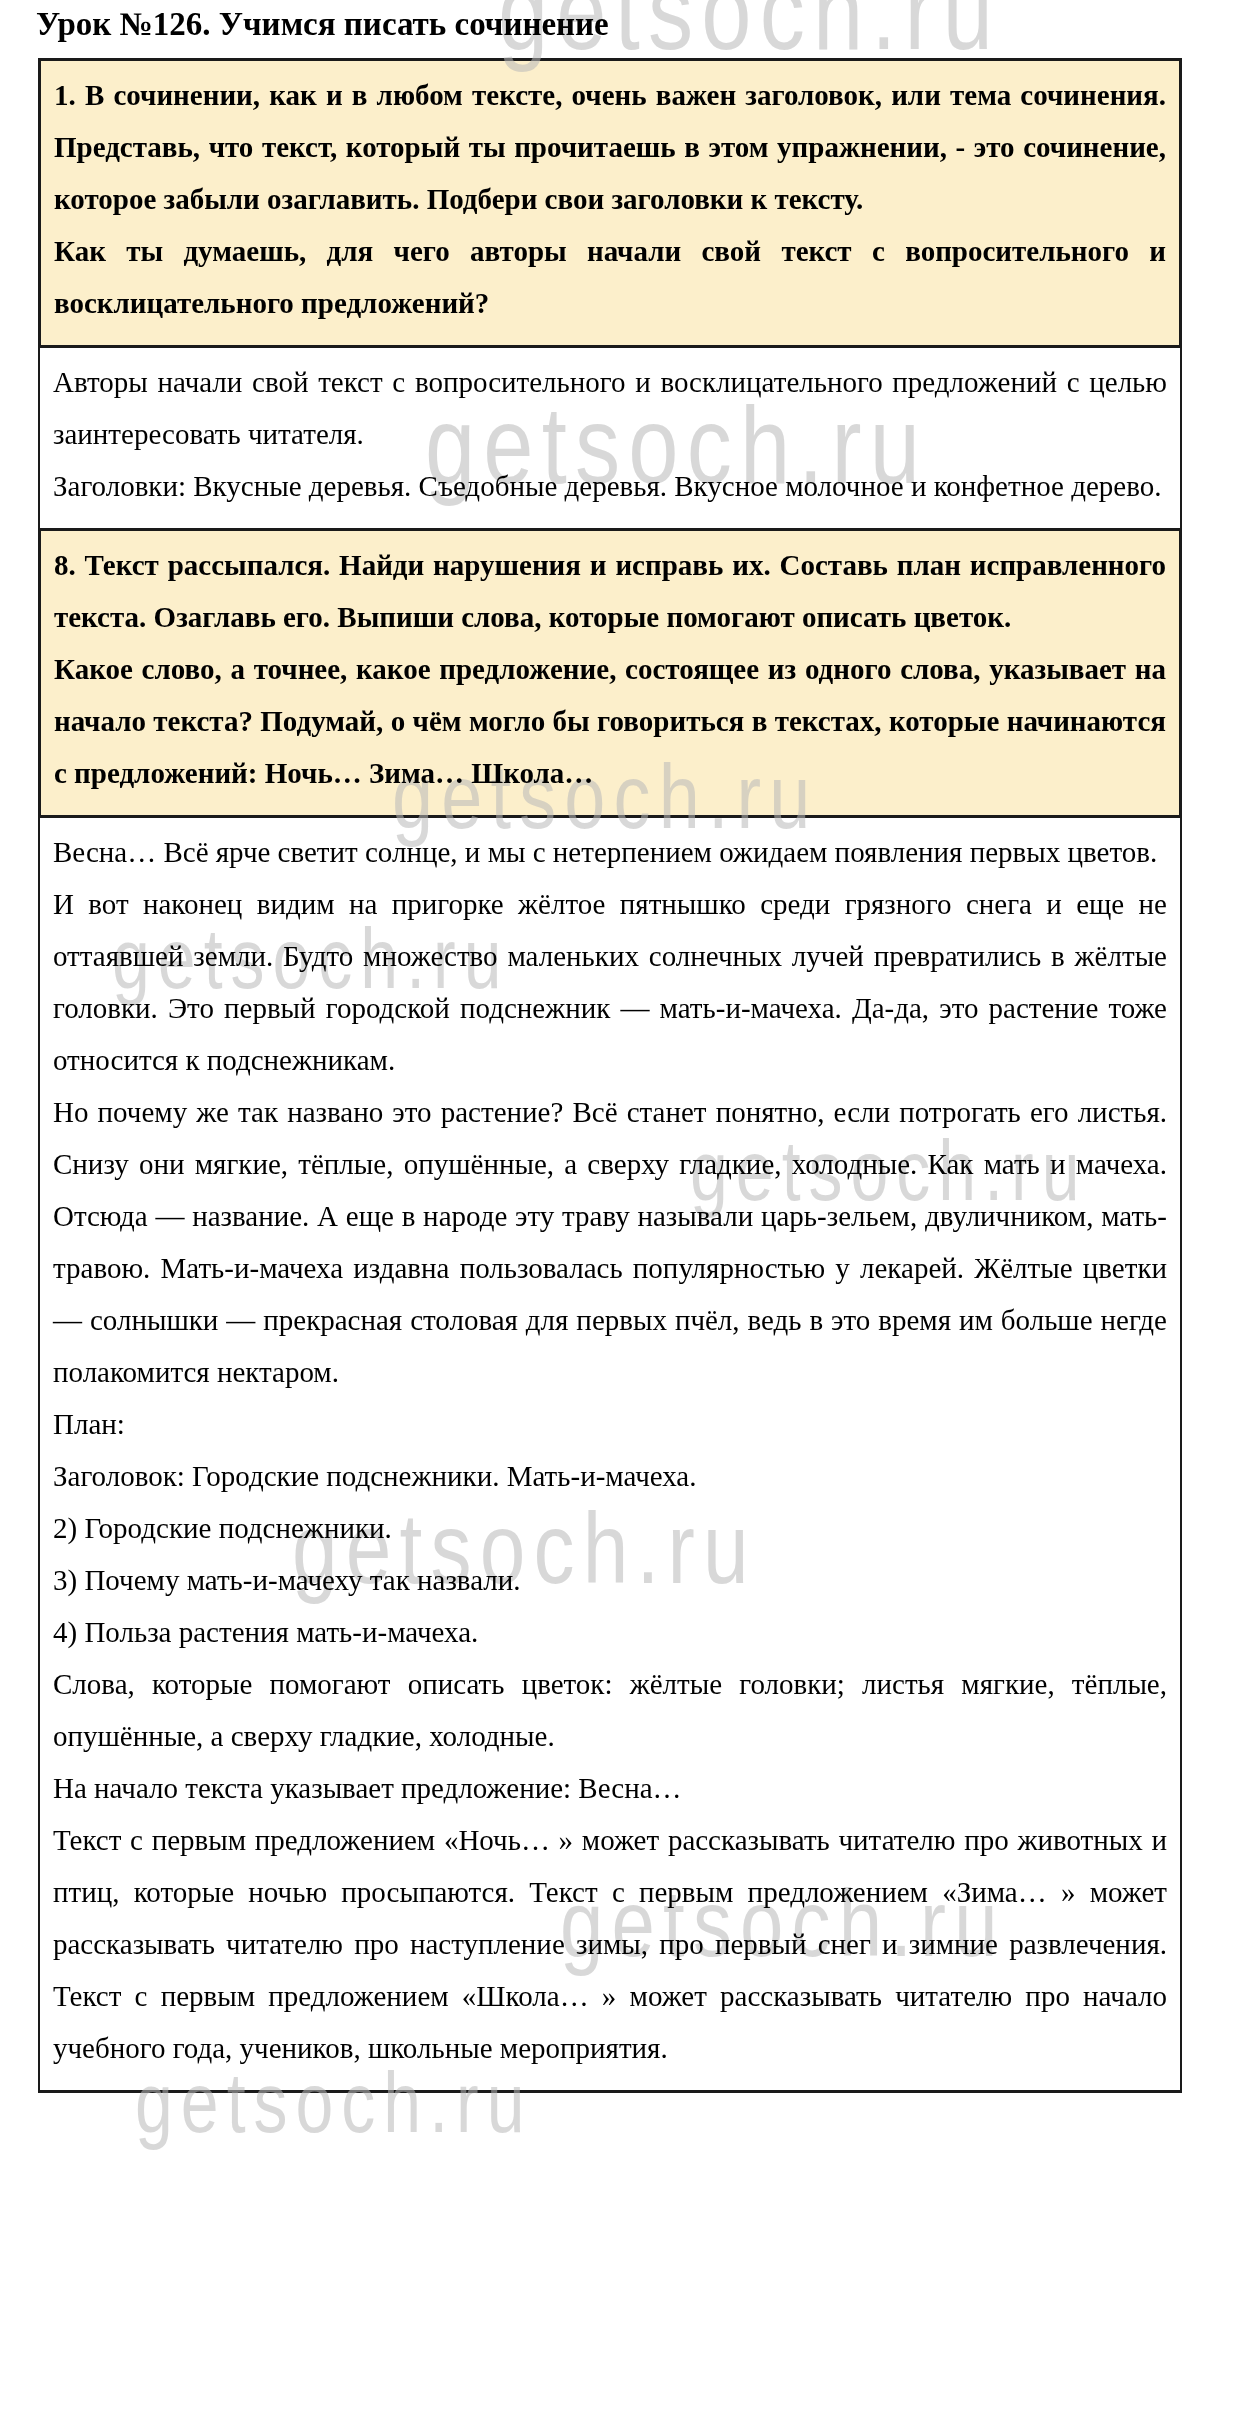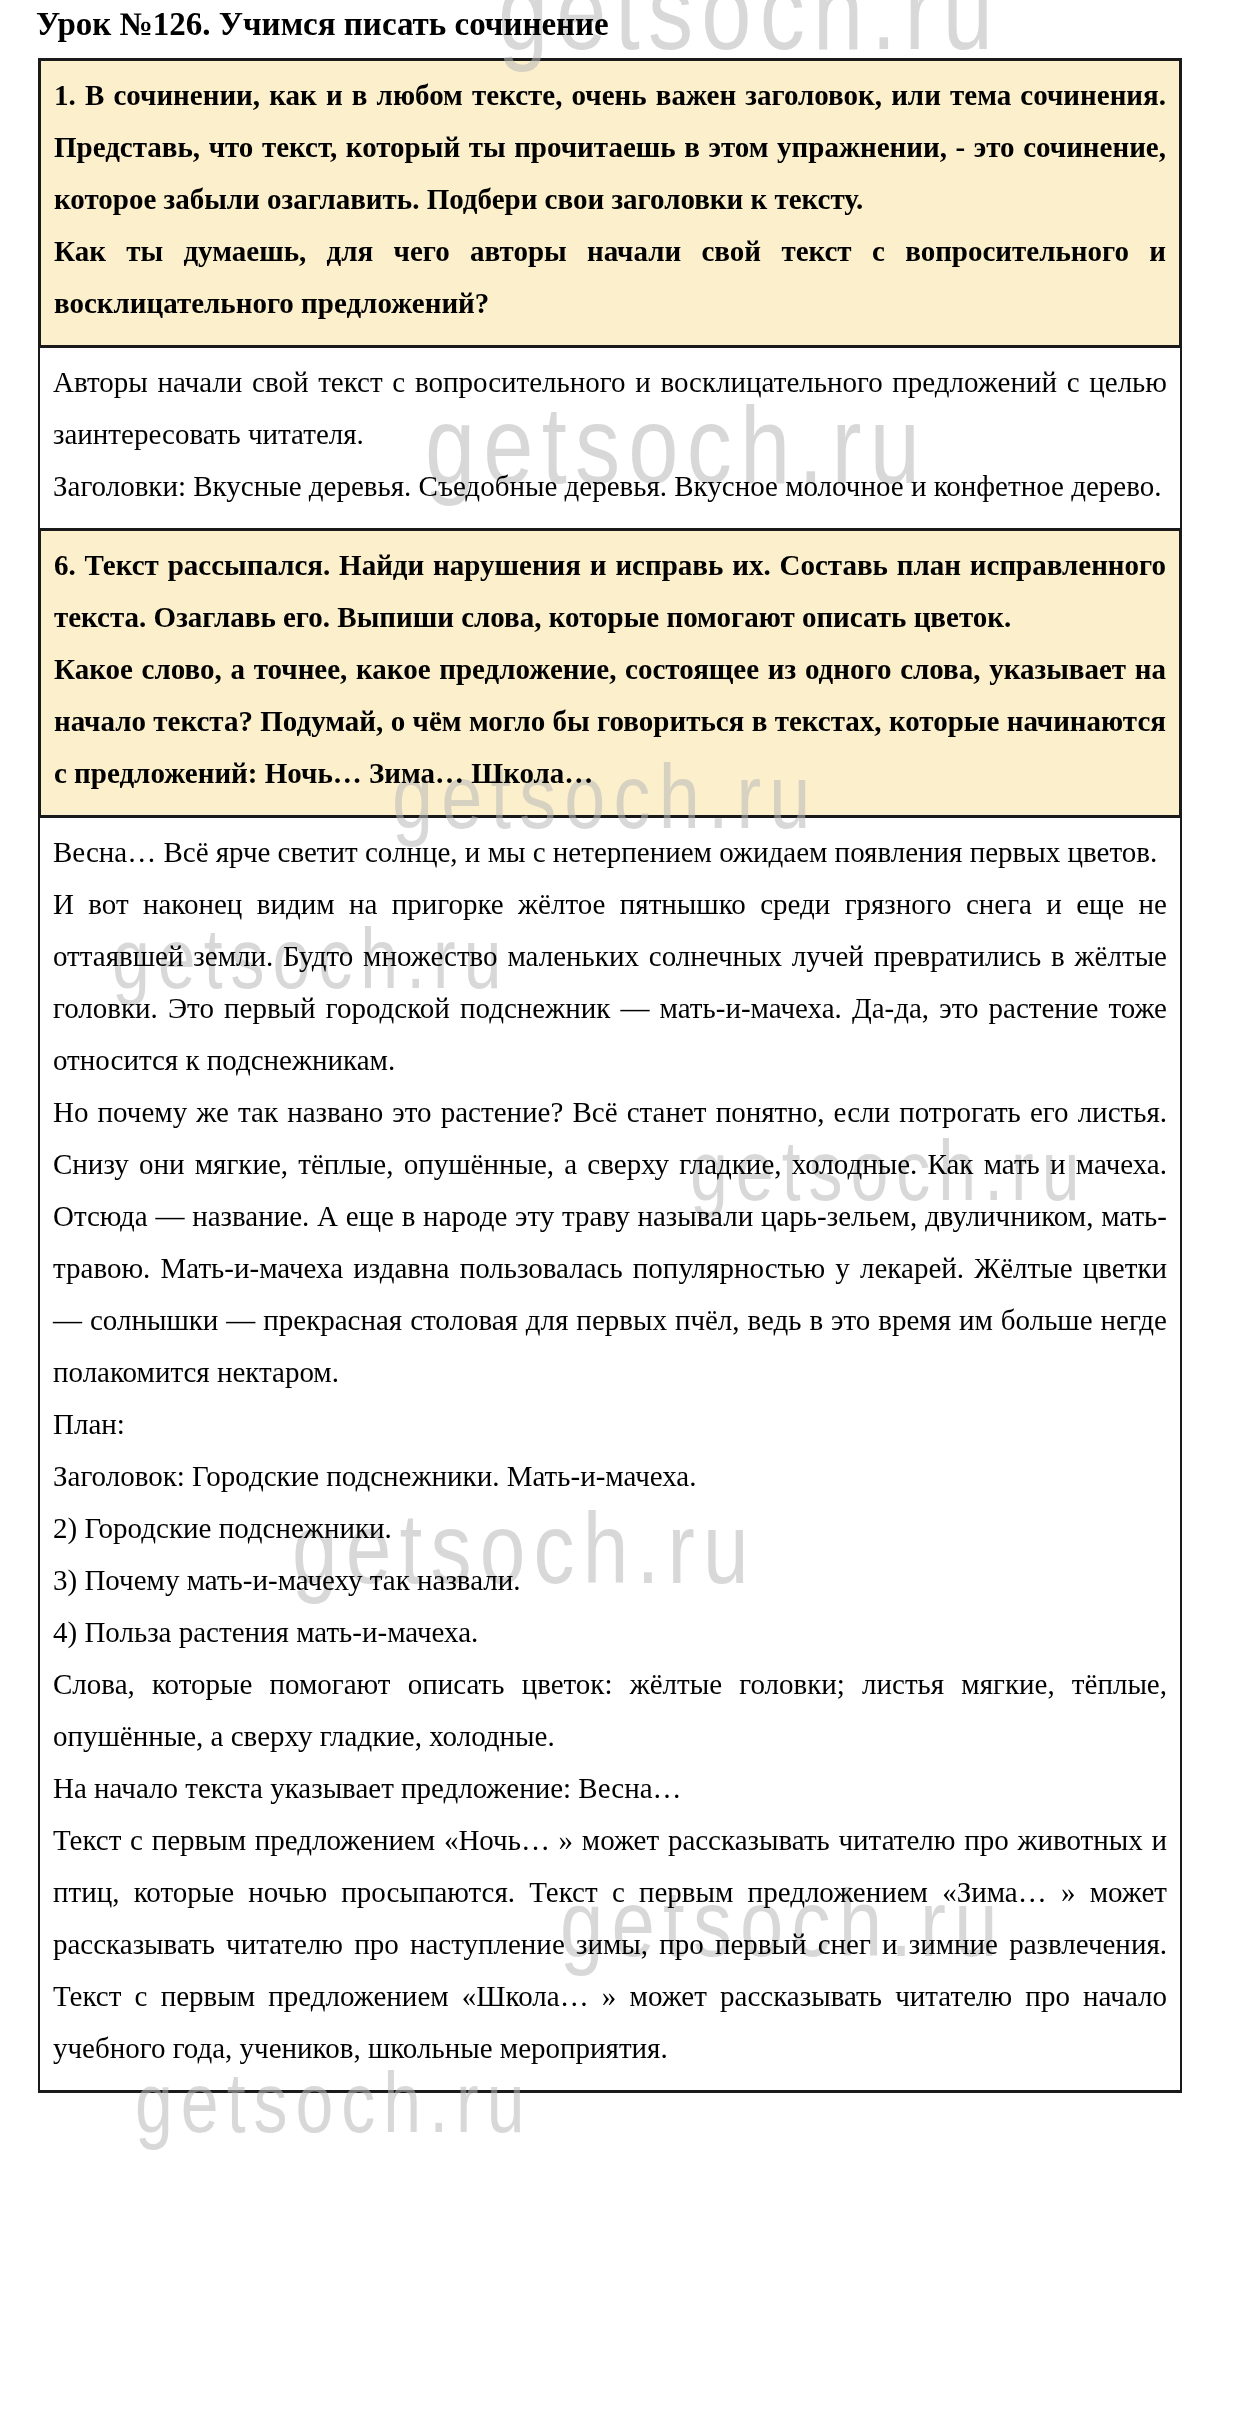--- a/index.html
+++ b/index.html
@@ -80,21 +80,21 @@
   <div class="content" id="sections">
       <div class="section sec-q">
         <p class="para">1. В сочинении, как и в любом тексте, очень важен заголовок, или тема сочинения. Представь, что текст, который ты прочитаешь в этом упражнении, - это сочинение, которое забыли озаглавить. Подбери свои заголовки к тексту.</p>
         <p class="para">Как ты думаешь, для чего авторы начали свой текст с вопросительного и восклицательного предложений?</p>
       </div>
       <div class="section sec-a">
         <p class="para">Авторы начали свой текст с вопросительного и восклицательного предложений с целью заинтересовать читателя.</p>
         <p class="para">Заголовки: Вкусные деревья. Съедобные деревья. Вкусное молочное и конфетное дерево.</p>
       </div>
       <div class="section sec-q">
-        <p class="para">6. Текст рассыпался. Найди нарушения и исправь их. Составь план исправленного текста. Озаглавь его. Выпиши слова, которые помогают описать цветок.</p>
+        <p class="para">8. Текст рассыпался. Найди нарушения и исправь их. Составь план исправленного текста. Озаглавь его. Выпиши слова, которые помогают описать цветок.</p>
         <p class="para">Какое слово, а точнее, какое предложение, состоящее из одного слова, указывает на начало текста? Подумай, о чём могло бы говориться в текстах, которые начинаются с предложений: Ночь… Зима… Школа…</p>
       </div>
       <div class="section sec-a last">
         <p class="para">Весна… Всё ярче светит солнце, и мы с нетерпением ожидаем появления первых цветов.</p>
         <p class="para">И вот наконец видим на пригорке жёлтое пятнышко среди грязного снега и еще не оттаявшей земли. Будто множество маленьких солнечных лучей превратились в жёлтые головки. Это первый городской подснежник — мать-и-мачеха. Да-да, это растение тоже относится к подснежникам.</p>
         <p class="para">Но почему же так названо это растение? Всё станет понятно, если потрогать его листья. Снизу они мягкие, тёплые, опушённые, а сверху гладкие, холодные. Как мать и мачеха. Отсюда — название. А еще в народе эту траву называли царь-зельем, двуличником, мать-травою. Мать-и-мачеха издавна пользовалась популярностью у лекарей. Жёлтые цветки — солнышки — прекрасная столовая для первых пчёл, ведь в это время им больше негде полакомится нектаром.</p>
         <p class="para">План:</p>
         <p class="para">Заголовок: Городские подснежники. Мать-и-мачеха.</p>
         <p class="para">2) Городские подснежники.</p>
         <p class="para">3) Почему мать-и-мачеху так назвали.</p>

